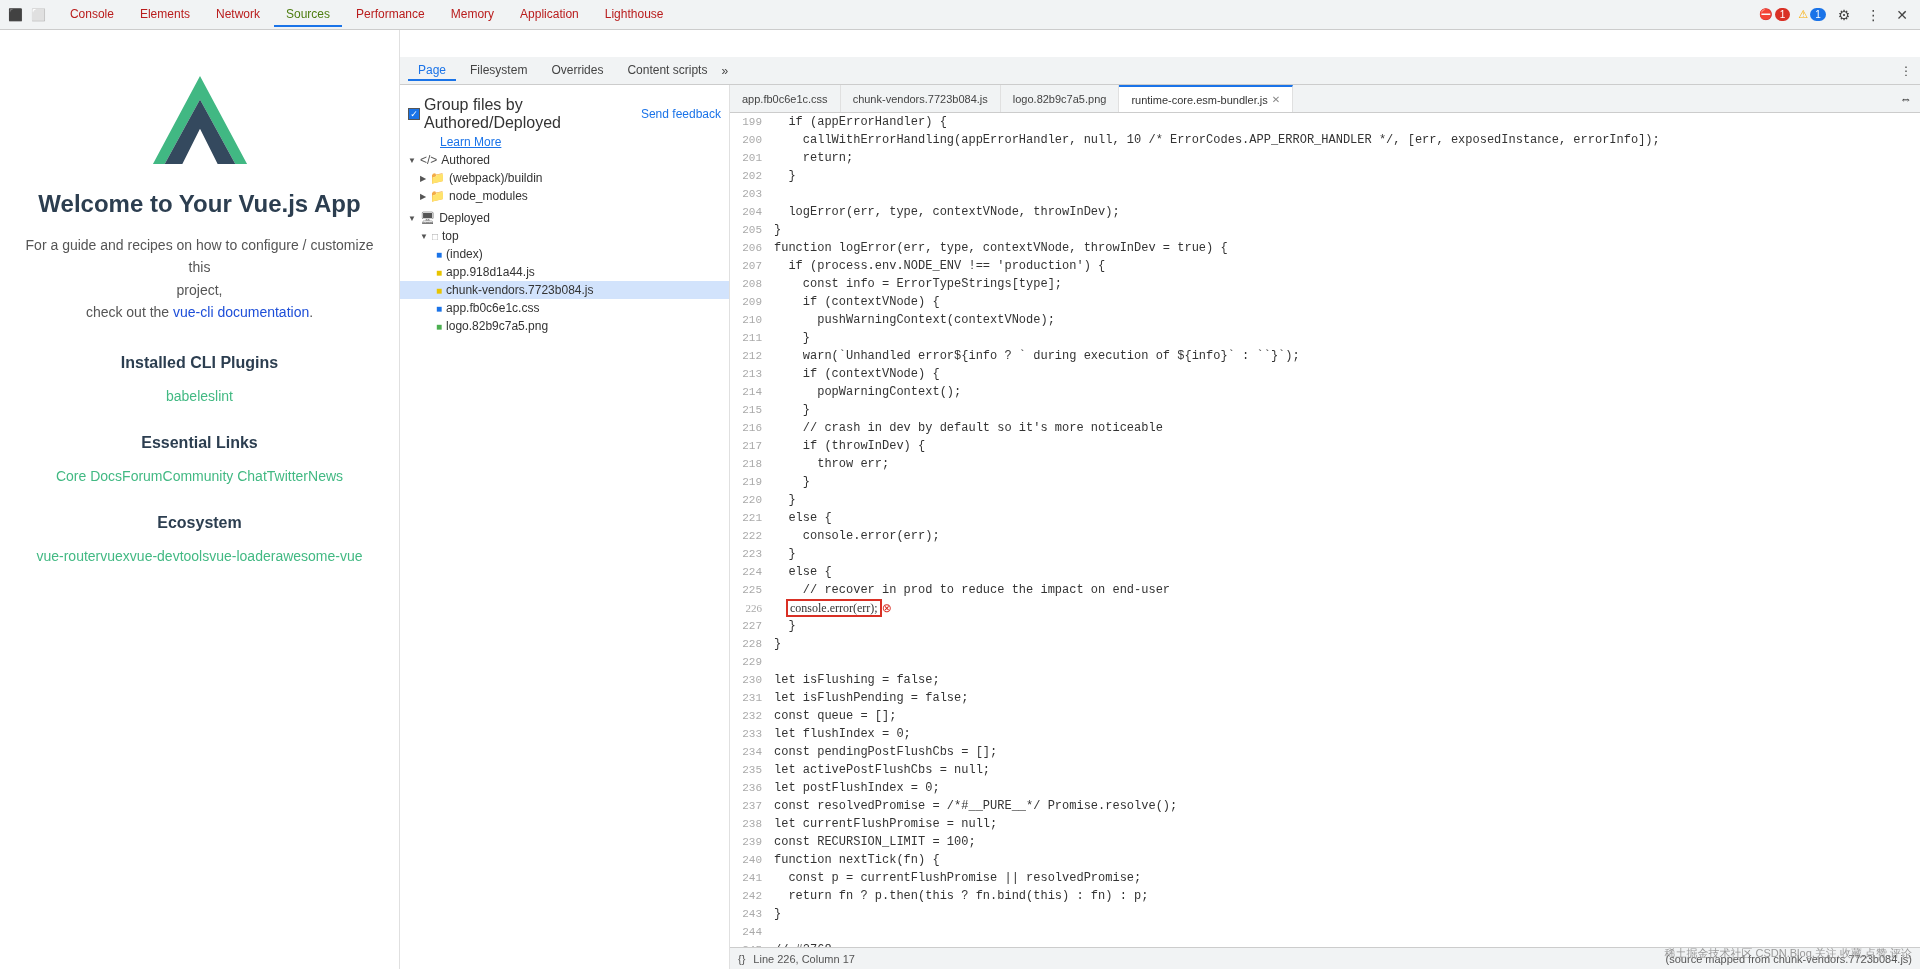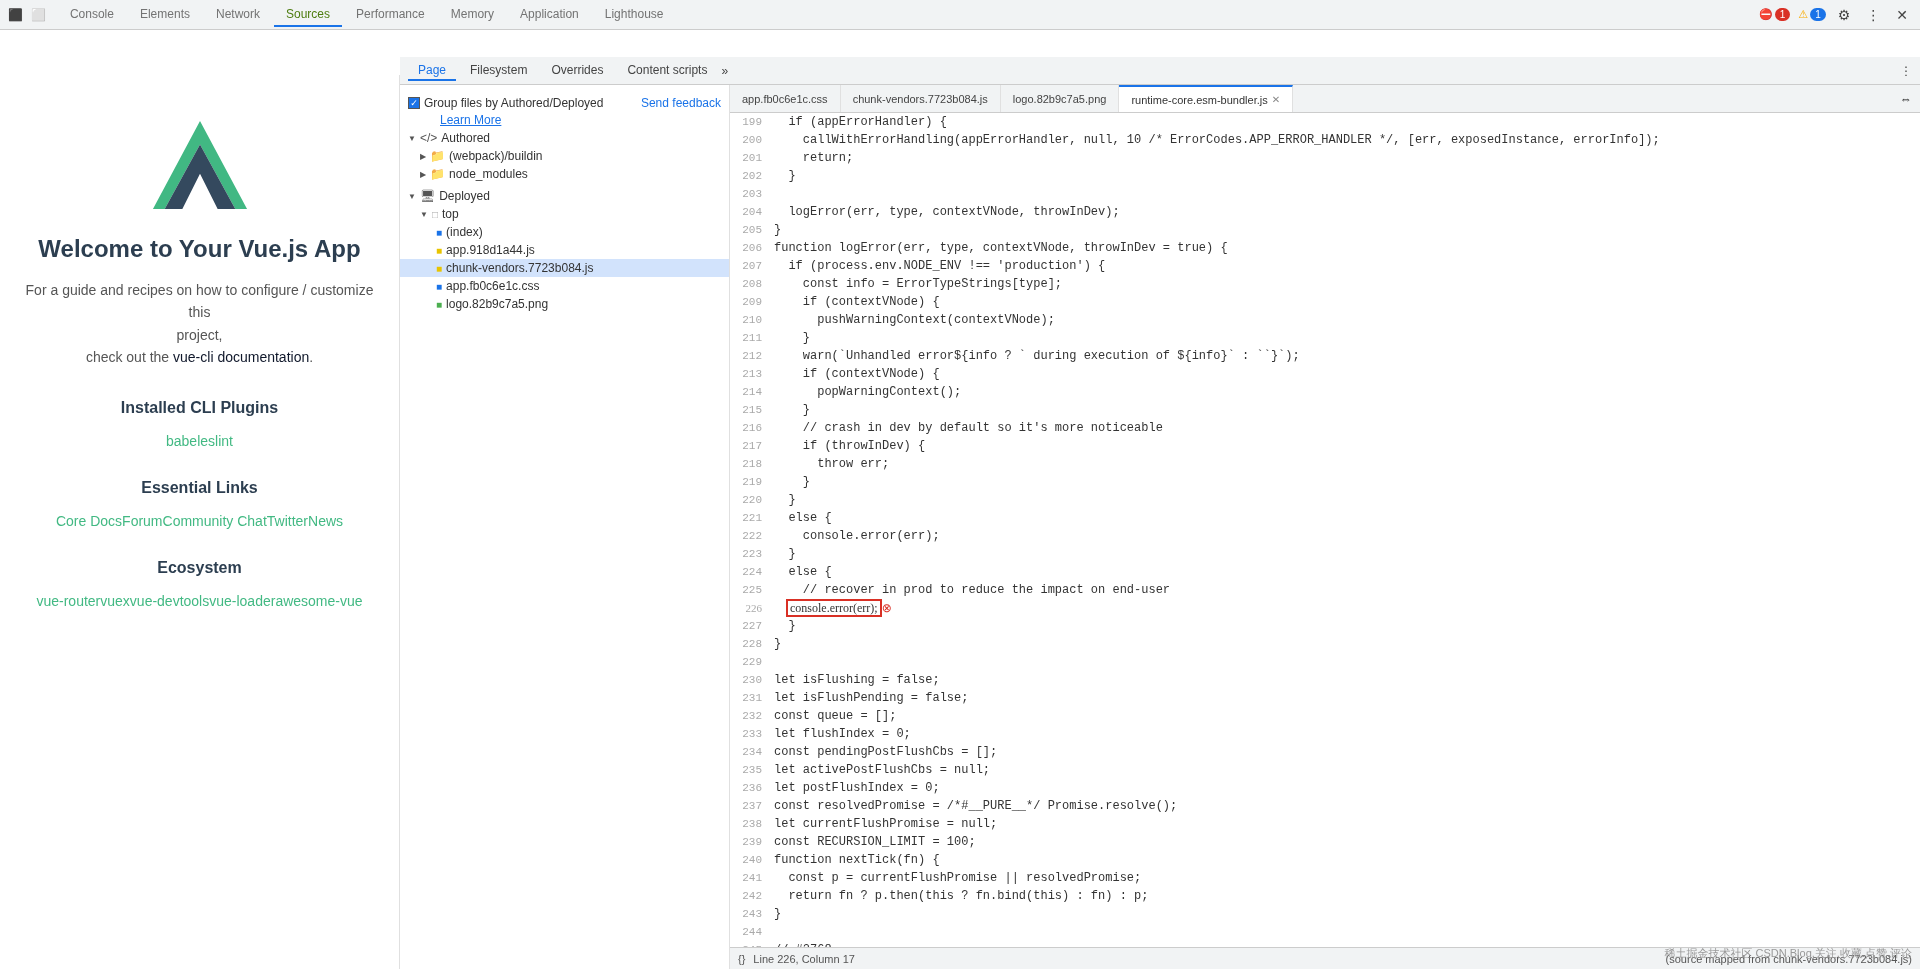--- a/index.html
+++ b/index.html
@@ -17,21 +17,21 @@
       color: #444;
     }
     .devtools-tabs {
       display: flex;
       gap: 2px;
     }
     .devtools-tab {
       padding: 4px 12px;
       cursor: pointer;
       font-size: 12px;
-      color: #737373;
+      color: #b91c1c;
       border-bottom: 2px solid transparent;
     }
     .devtools-tab.active {
       color: #4d7c0f;
       border-bottom: 2px solid #1a73e8;
     }
     .devtools-icons-right {
       margin-left: auto;
       display: flex;
       align-items: center;
@@ -75,42 +75,41 @@
     .vue-app-panel {
       width: 400px;
       min-width: 400px;
       background: #fff;
       display: flex;
       flex-direction: column;
       align-items: center;
       padding: 40px 20px;
       border-right: 1px solid #e0e0e0;
       overflow-y: auto;
-      margin-top: 45px;
     }
     .vue-logo {
       width: 120px;
       height: 100px;
       margin-bottom: 20px;
     }
     .vue-title {
       font-size: 24px;
       font-weight: bold;
       color: #2c3e50;
       margin-bottom: 16px;
     }
     .vue-desc {
       font-size: 14px;
       color: #555;
       text-align: center;
       line-height: 1.6;
       margin-bottom: 30px;
     }
     .vue-desc a {
-      color: #0f172a;
+      color: #1d4ed8;
       text-decoration: none;
     }
     .section-title {
       font-size: 16px;
       font-weight: bold;
       color: #2c3e50;
       margin-bottom: 16px;
     }
     .link-row {
       display: flex;
@@ -185,21 +184,21 @@
       width: 12px; height: 12px;
       border: 1px solid #555;
       background: #1a73e8;
       display: inline-flex;
       align-items: center;
       justify-content: center;
       color: #fff;
       font-size: 9px;
     }
     .tree-group-label {
-      font-size: 12px;
+      font-size: 16px;
       font-weight: 500;
       flex: 1;
     }
     .send-feedback {
       color: #1a73e8;
       cursor: pointer;
       font-size: 12px;
       margin-left: auto;
     }
     .learn-more {

